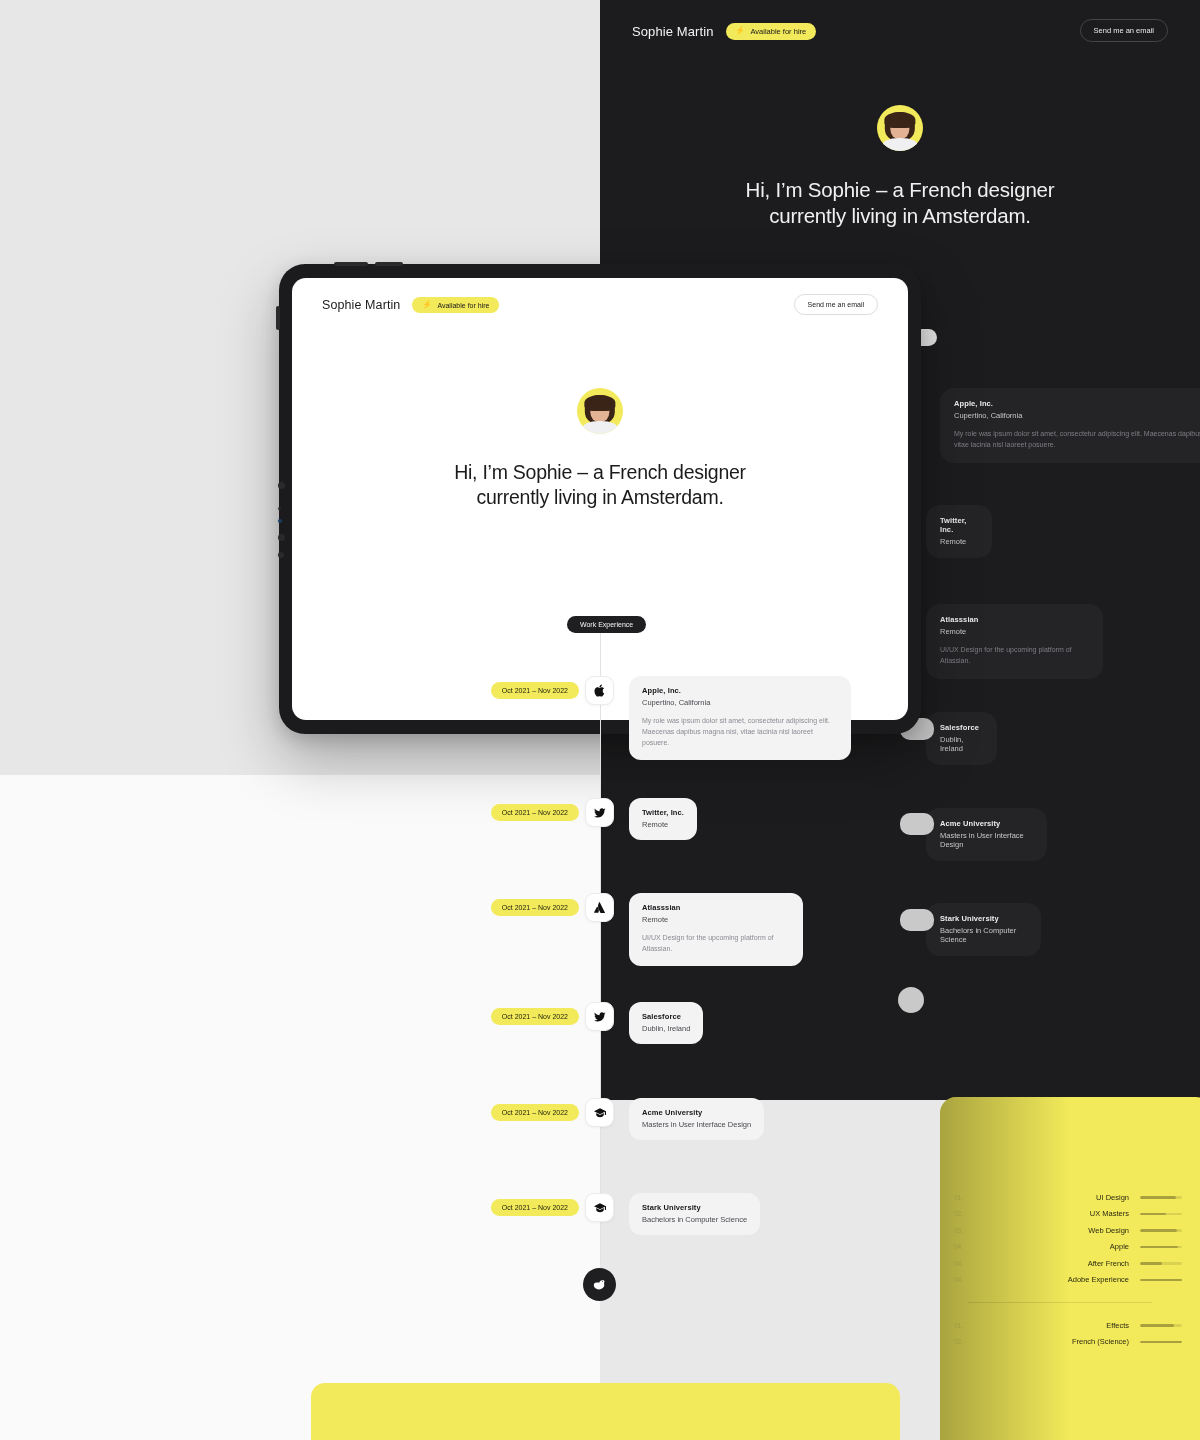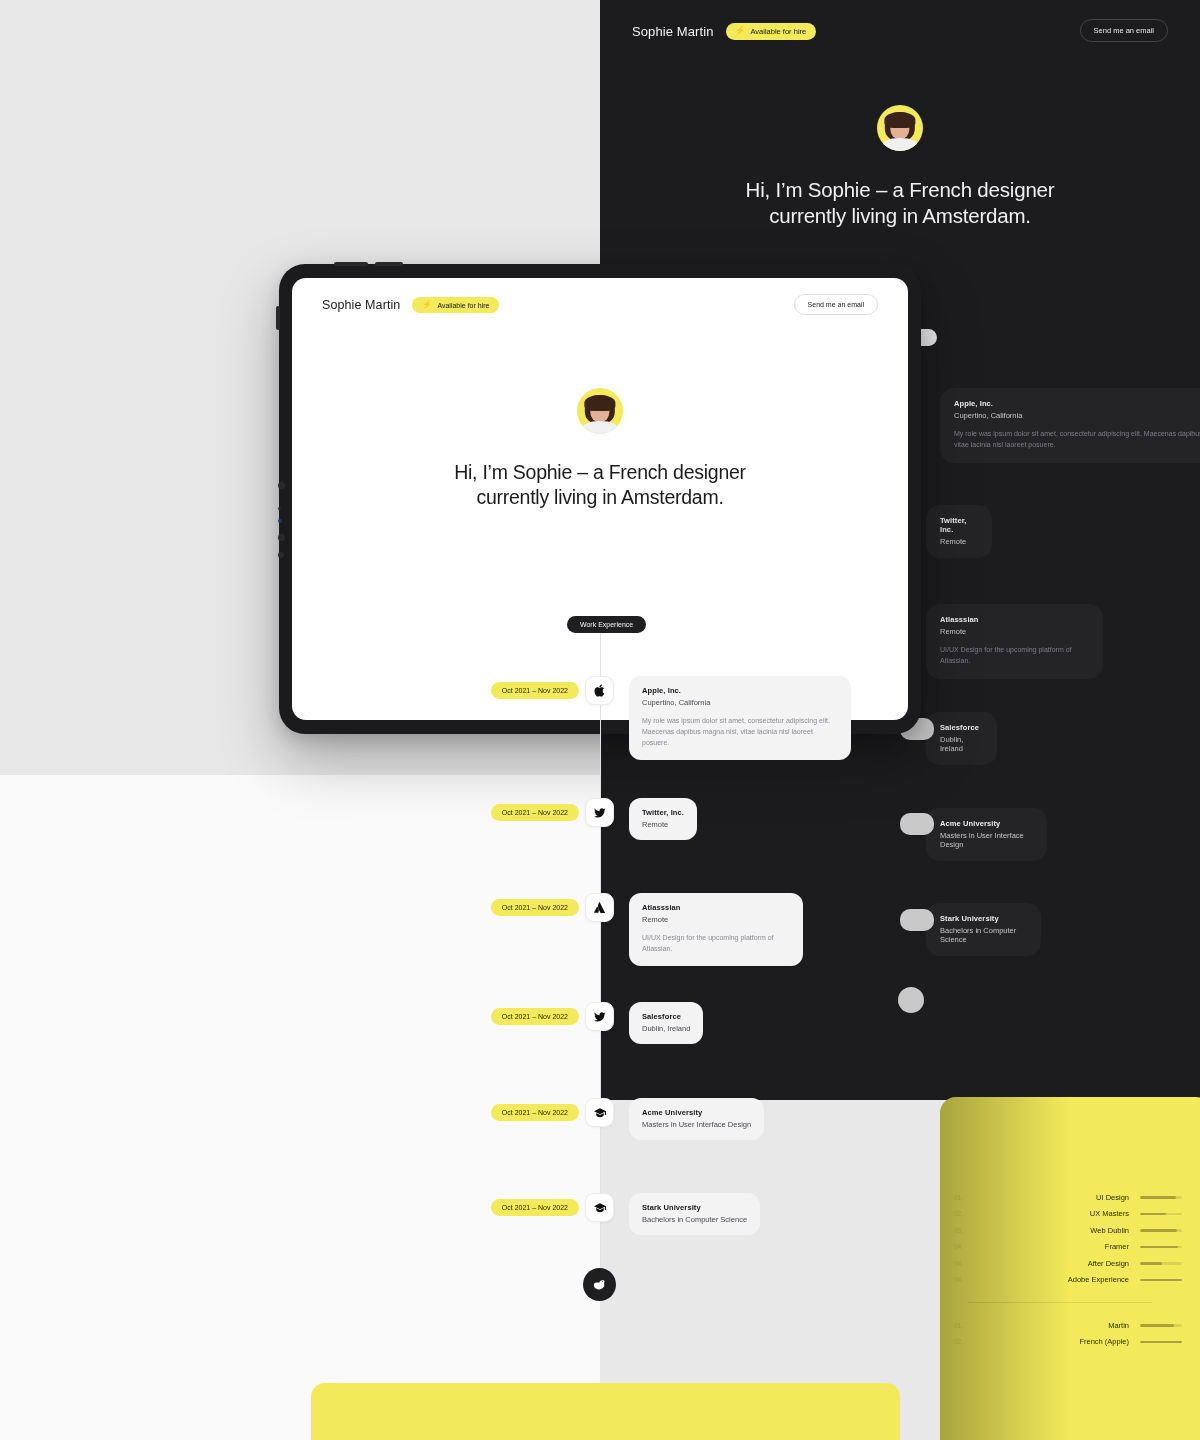--- a/index.html
+++ b/index.html
@@ -284,59 +284,59 @@
       </div>
       <div class="skill-row">
         <span class="skill-num">02.</span>
         <span class="skill-label">UX Masters</span>
         <span class="skill-bar">
             <span class="skill-fill" style="width: 62%;"></span>
           </span>
       </div>
       <div class="skill-row">
         <span class="skill-num">03.</span>
-        <span class="skill-label">Web Dublin</span>
+        <span class="skill-label">Web Design</span>
         <span class="skill-bar">
             <span class="skill-fill" style="width: 88%;"></span>
           </span>
       </div>
       <div class="skill-row">
         <span class="skill-num">04.</span>
-        <span class="skill-label">Framer</span>
+        <span class="skill-label">Apple</span>
         <span class="skill-bar">
             <span class="skill-fill" style="width: 90%;"></span>
           </span>
       </div>
       <div class="skill-row">
         <span class="skill-num">04.</span>
-        <span class="skill-label">After Design</span>
+        <span class="skill-label">After French</span>
         <span class="skill-bar">
             <span class="skill-fill" style="width: 53%;"></span>
           </span>
       </div>
       <div class="skill-row">
         <span class="skill-num">04.</span>
         <span class="skill-label">Adobe Experience</span>
         <span class="skill-bar">
             <span class="skill-fill" style="width: 100%;"></span>
           </span>
       </div>
 
       <div class="skills-div"></div>
 
       <div class="skill-row">
         <span class="skill-num">01.</span>
-        <span class="skill-label">Martin</span>
+        <span class="skill-label">Effects</span>
         <span class="skill-bar">
             <span class="skill-fill" style="width: 80%;"></span>
           </span>
       </div>
       <div class="skill-row">
         <span class="skill-num">02.</span>
-        <span class="skill-label">French (Apple)</span>
+        <span class="skill-label">French (Science)</span>
         <span class="skill-bar">
             <span class="skill-fill" style="width: 100%;"></span>
           </span>
       </div>
     </div>
   </div>
 
   <div class="yellow-card"></div>
 
   <div class="tablet">

